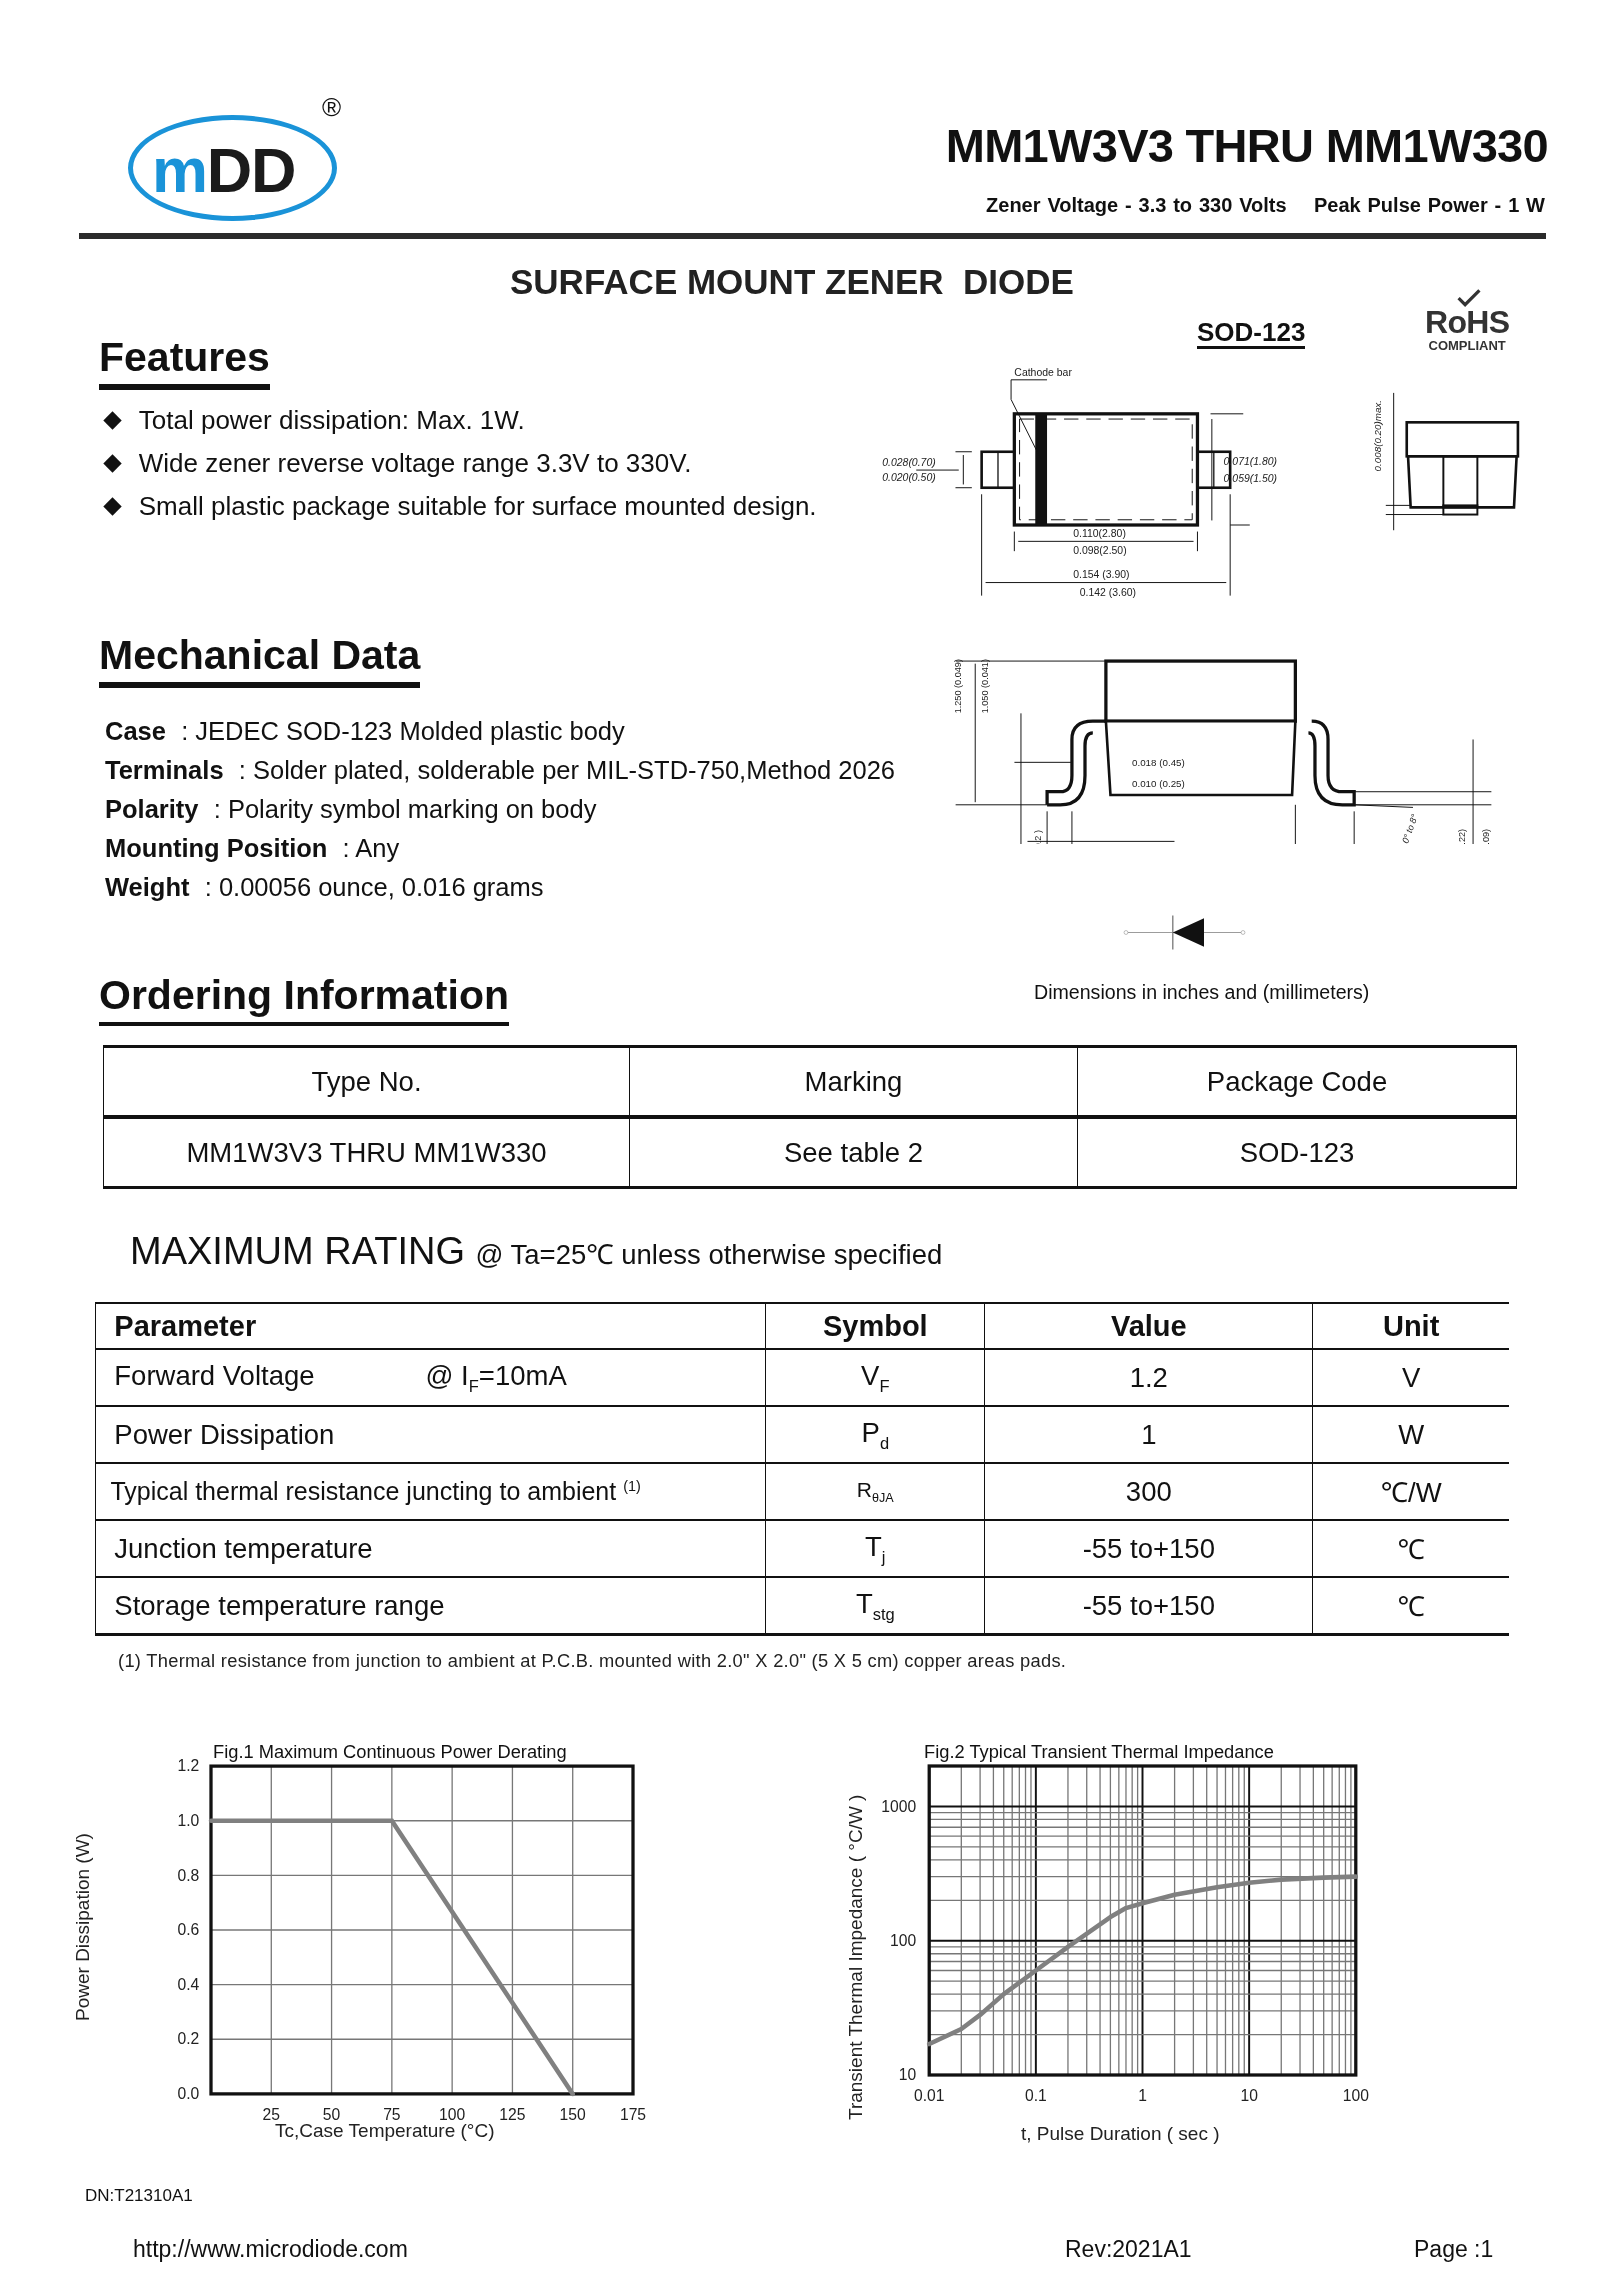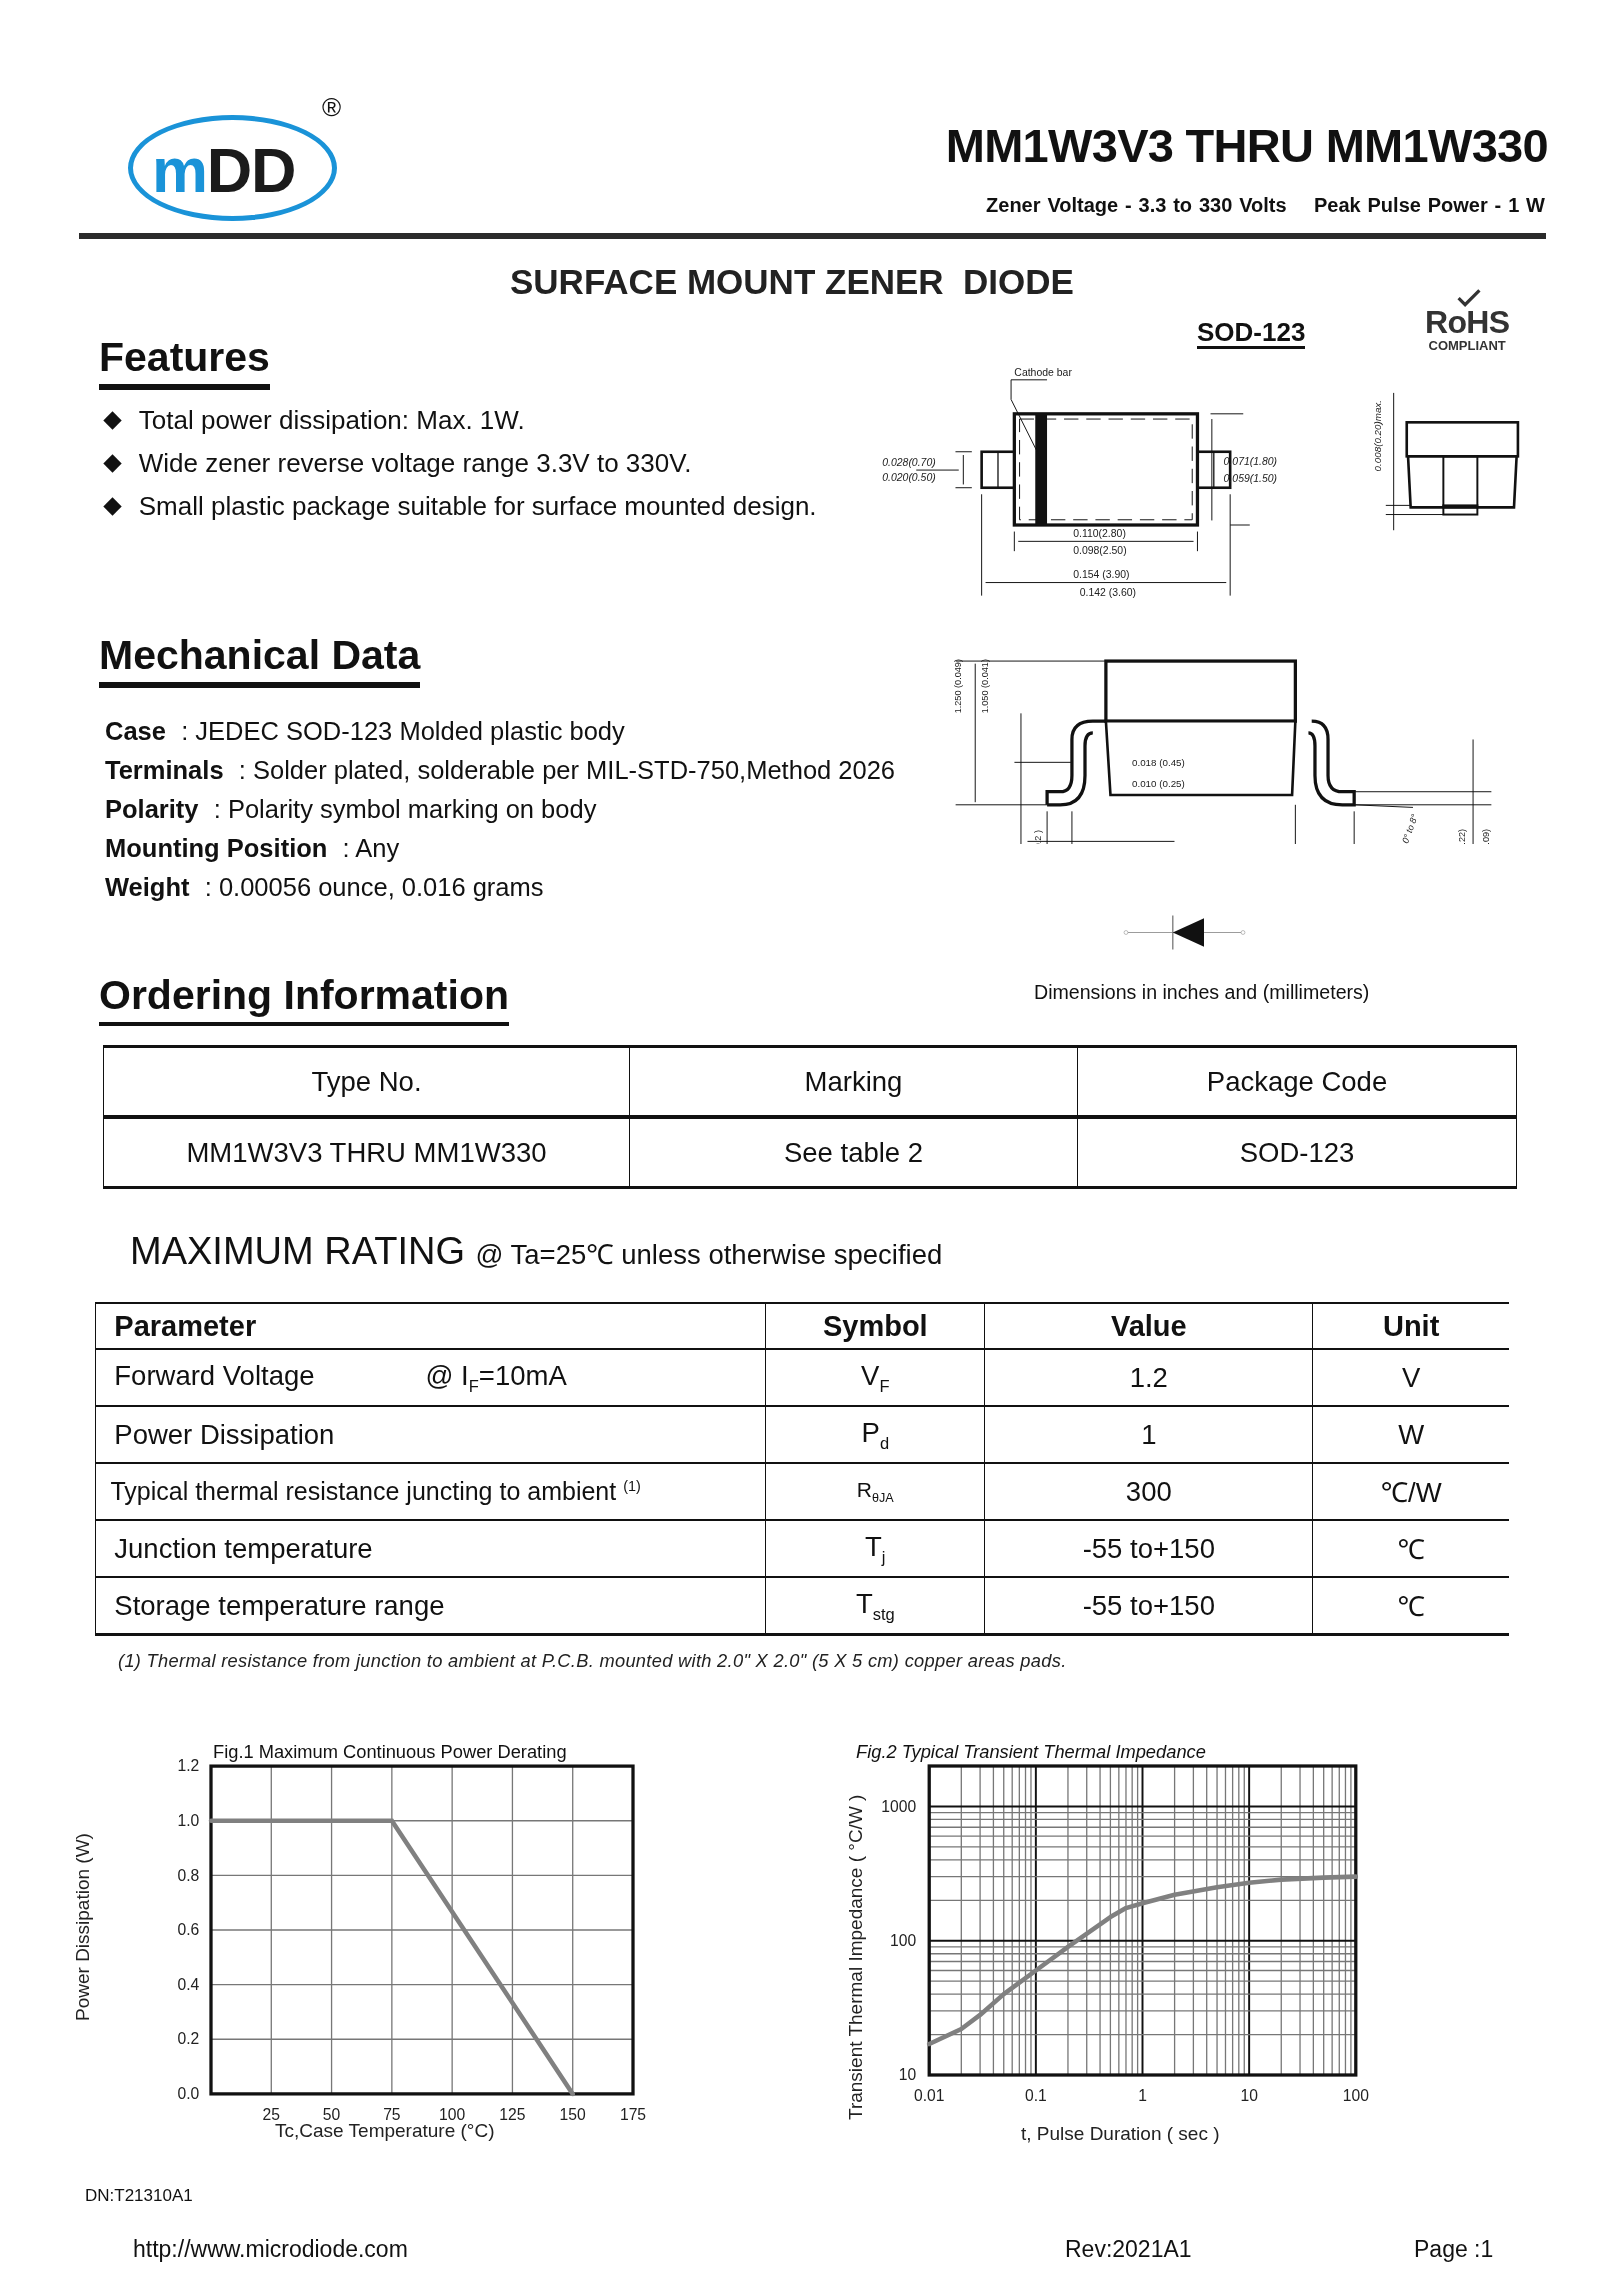--- a/index.html
+++ b/index.html
@@ -35,21 +35,21 @@
   .order-table tr.h td { height:65px; border-top:3.3px solid #111; border-bottom:4.6px solid #111; }
   .order-table tr.r td { height:65px; border-bottom:3.9px solid #111; }
   .maxr-title { position:absolute; left:130px; top:1230px; font-size:38px; }
   .maxr-title small { font-size:27.5px; }
   .maxr-table { left:95px; top:1302px; width:1414px; }
   .maxr-table td { border-bottom:2.6px solid #111; border-left:1.3px solid #111; font-size:27.5px; height:53px; text-align:center; }
   .maxr-table tr:first-child td { border-top:2.6px solid #111; height:42px; font-weight:bold; font-size:29px; }
   .maxr-table td.p { text-align:left; padding-left:18.3px; }
   .maxr-table tr:last-child td { border-bottom:3.3px solid #111; }
   sub { font-size:60%; }
-  .footnote { position:absolute; left:118px; top:1650px; font-size:18.3px; color:#222; letter-spacing:0.3px;font-style:italic; }
+  .footnote { position:absolute; left:118px; top:1650px; font-size:18.3px; color:#222; letter-spacing:0.3px; }
   .fig-title { position:absolute; font-size:18.3px; color:#111;margin-top:40px; }
   .axis-lbl { position:absolute; font-size:19px; color:#222; white-space:nowrap; }
   .footer { position:absolute; font-size:23px; color:#111; }
   .dn { position:absolute; left:85px; top:2186px; font-size:17px; }
 </style>
 </head>
 <body>
 
 <div>
   <div class="logo-ellipse"></div>
@@ -290,21 +290,21 @@
     <line x1="0" y1="83.5" x2="645" y2="83.5" stroke="#777" stroke-width="2"></line>
     <text x="-18" y="91.5" font-size="24" text-anchor="end" fill="#222" font-family="Liberation Sans, sans-serif">1.0</text>
     <line x1="0" y1="0" x2="645" y2="0" stroke="#777" stroke-width="2"></line>
     <text x="-18" y="8" font-size="24" text-anchor="end" fill="#222" font-family="Liberation Sans, sans-serif">1.2</text>
     <rect x="0" y="0" width="645" height="501" fill="none" stroke="#111" stroke-width="5"></rect>
     <polyline points="0,83.5 276.4285714285714,83.5 552.8571428571428,501" fill="none" stroke="#808080" stroke-width="7" stroke-linecap="round"></polyline>
   </svg>
 <div class="axis-lbl" style="left:72px; top:2021px; transform:rotate(-90deg); transform-origin:left top;">Power Dissipation (W)</div>
 <div class="axis-lbl" style="left:275px; top:2120px;">Tc,Case Temperature (°C)</div>
 
-<div class="fig-title" style="left:856px; top:1701px;font-style:italic;">Fig.2  Typical Transient Thermal Impedance</div>
+<div class="fig-title" style="left:924px; top:1701px;">Fig.2  Typical Transient Thermal Impedance</div>
 <svg class="abs" id="chart2" style="left:929px; top:1766px; overflow:visible" width="427" height="309" viewBox="0 0 653 473">
     <line x1="0" y1="0" x2="0" y2="473" stroke="#111" stroke-width="3"></line>
     <line x1="49.14314679214494" y1="0" x2="49.14314679214494" y2="473" stroke="#777" stroke-width="2"></line>
     <line x1="77.89004483298488" y1="0" x2="77.89004483298488" y2="473" stroke="#777" stroke-width="2"></line>
     <line x1="98.28629358428988" y1="0" x2="98.28629358428988" y2="473" stroke="#777" stroke-width="2"></line>
     <line x1="114.10685320785507" y1="0" x2="114.10685320785507" y2="473" stroke="#777" stroke-width="2"></line>
     <line x1="127.03319162512982" y1="0" x2="127.03319162512982" y2="473" stroke="#777" stroke-width="2"></line>
     <line x1="137.96225503232745" y1="0" x2="137.96225503232745" y2="473" stroke="#777" stroke-width="2"></line>
     <line x1="147.42944037643477" y1="0" x2="147.42944037643477" y2="473" stroke="#777" stroke-width="2"></line>
     <line x1="155.78008966596977" y1="0" x2="155.78008966596977" y2="473" stroke="#777" stroke-width="2"></line>

